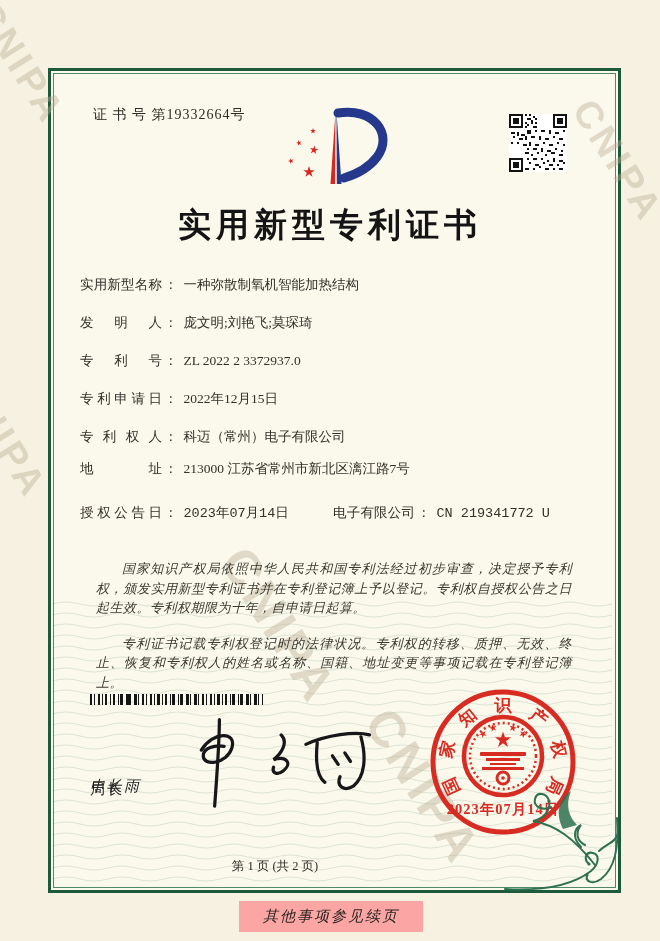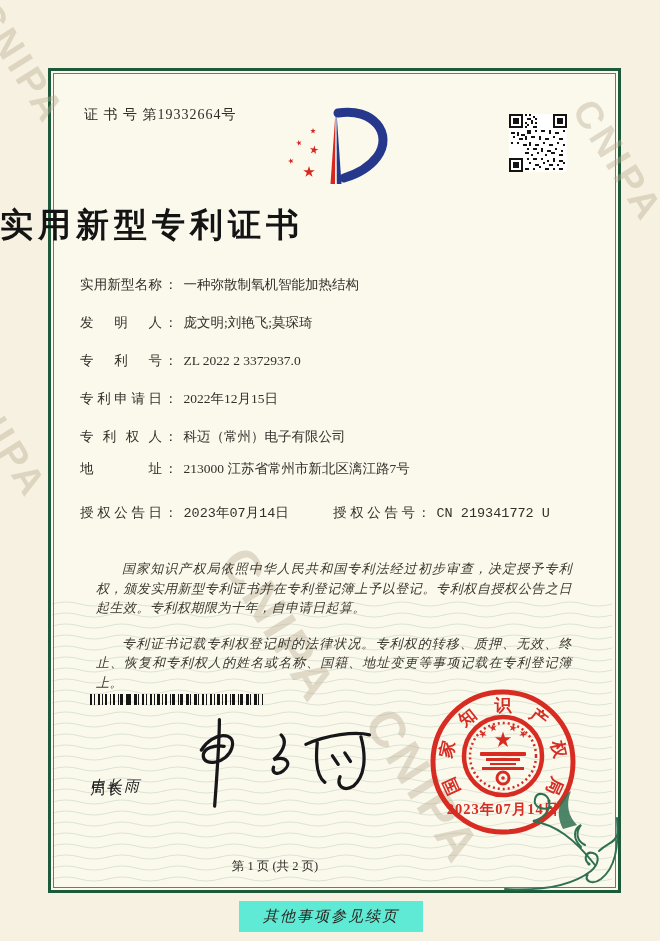--- a/index.html
+++ b/index.html
@@ -10,24 +10,24 @@
   .wm{position:absolute;z-index:2;font-family:"Liberation Sans","DejaVu Sans",sans-serif;
       font-weight:700;color:rgba(186,174,148,.42);letter-spacing:4px;
       transform-origin:0 0;transform:rotate(58deg);pointer-events:none;}
   
   .frame{position:absolute;z-index:1;left:48px;top:68px;width:567px;height:819px;
          background:#fbf8ec;border:3px solid #1d5a3c;}
   .frame-inner{position:absolute;inset:2px;border:1px solid #51876b;}
   .waves{position:absolute;z-index:1;left:52px;top:598px;pointer-events:none;}
   .content{position:absolute;z-index:3;inset:0;pointer-events:none;}
   
-  .cert-no{left:84px;top:106px;font-size:14px;letter-spacing:1px;color:#2e2b26;}
+  .cert-no{left:93px;top:106px;font-size:14px;letter-spacing:1px;color:#2e2b26;}
   .logo{left:278px;top:100px;}
   .qr{left:509px;top:114px;}
-  .title{left:0;top:203px;width:660px;font-size:33px;font-weight:700;
+  .title{left:0;top:203px;width:660px;text-align:center;font-size:33px;font-weight:700;
          letter-spacing:5px;color:#141414;}
   
   .fields{left:80px;top:268px;width:520px;}
   .frow{position:absolute;left:0;white-space:nowrap;font-size:13.5px;color:#33302a;}
   .r1{top:8px;} .r2{top:46px;} .r3{top:84px;} .r4{top:122px;} .r5{top:160px;}
   .r6{top:192px;} .r7{top:236px;font-family:Liberation Mono, monospace;}
   .fcol2{position:absolute;left:253px;top:0;white-space:nowrap;}
   .flabel{display:inline-block;width:82px;text-align:justify;text-align-last:justify;vertical-align:top;}
   .fcolon{display:inline-block;margin:0 6px 0 2px;}
   
@@ -43,21 +43,21 @@
   .signer-title{left:90px;top:745px;font-family:"Liberation Sans","DejaVu Sans",sans-serif;
                 font-size:15px;letter-spacing:2px;color:#1f1f1f;margin-top:35px;}
   .signer-name{left:90px;top:777px;font-family:"Liberation Sans","DejaVu Sans",sans-serif;
                font-size:15px;letter-spacing:2px;color:#1f1f1f;font-style:italic;}
   .sig{left:172px;top:714px;}
   .seal{left:413px;top:672px;opacity:.97;}
   .seal text{font-family:"Liberation Serif","DejaVu Serif",serif;font-weight:700;}
   .ornament{left:503px;top:763px;z-index:3;}
   
   .page-info{left:0;top:858px;width:550px;text-align:center;font-size:12.5px;color:#2e2b26;}
-  .cont-box{left:239px;top:901px;width:184px;height:31px;background:#5eead4;
+  .cont-box{left:239px;top:901px;width:184px;height:31px;background:#fca5a5;
             display:flex;align-items:center;justify-content:center;}
   .cont-box span{font-size:15px;font-style:italic;letter-spacing:2px;color:#2b2620;}
 </style>
 </head>
 <body>
 
 <div class="page">
 
   <svg width="0" height="0" style="position:absolute">
     <defs>
@@ -223,21 +223,21 @@
         <span class="flabel">专利权人</span><span class="fcolon">：</span><span class="fvalue">科迈（常州）电子有限公司</span>
       </div>
       <div class="frow r6">
         <span class="flabel">地址</span><span class="fcolon">：</span><span class="fvalue">213000 江苏省常州市新北区漓江路7号</span>
       </div>
       <div class="frow r7">
         <span>
           <span class="flabel">授权公告日</span><span class="fcolon">：</span><span class="fvalue">2023年07月14日</span>
         </span>
         <span class="fcol2">
-          <span class="flabel">授权公告号</span><span class="fcolon">：</span><span class="fvalue">CN 219341772 U</span>
+          <span class="flabel">电子有限公司</span><span class="fcolon">：</span><span class="fvalue">CN 219341772 U</span>
         </span>
       </div>
     </div>
 
     <div class="abs paras">
       <p>国家知识产权局依照中华人民共和国专利法经过初步审查，决定授予专利权，颁发实用新型专利证书并在专利登记簿上予以登记。专利权自授权公告之日起生效。专利权期限为十年，自申请日起算。</p>
       <p>专利证书记载专利权登记时的法律状况。专利权的转移、质押、无效、终止、恢复和专利权人的姓名或名称、国籍、地址变更等事项记载在专利登记簿上。</p>
     </div>
 
     <div class="abs barcode"></div>

